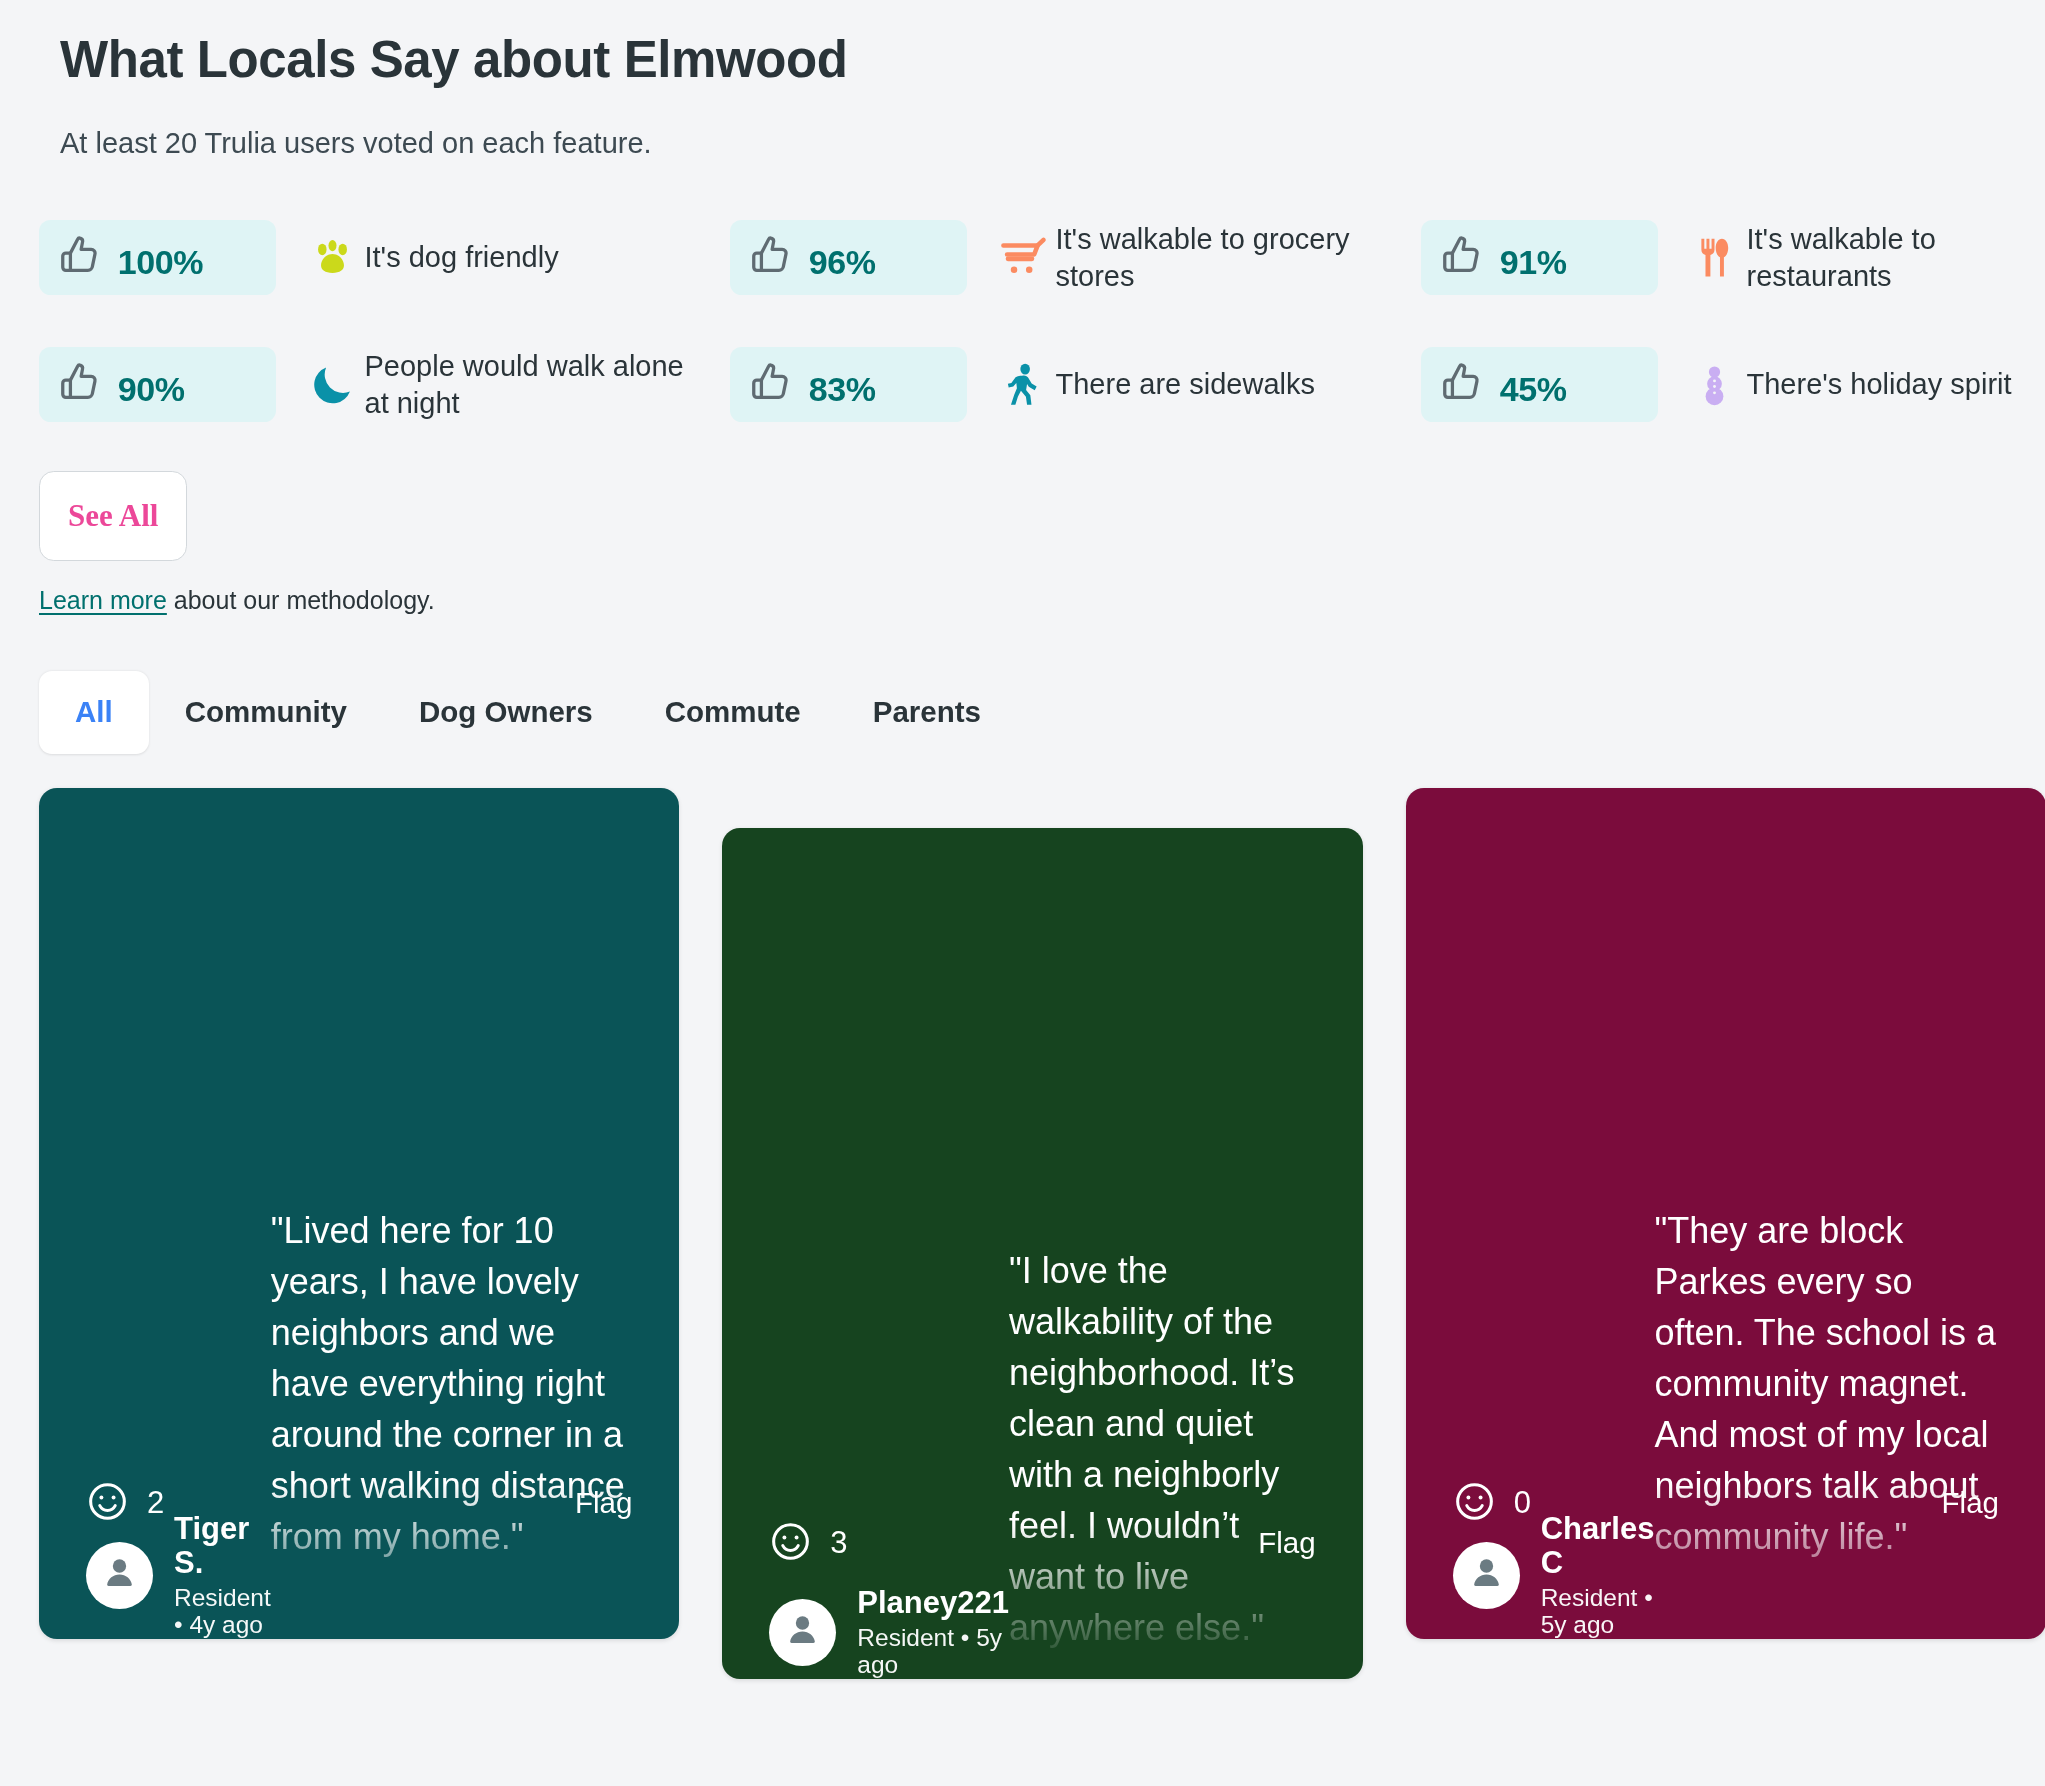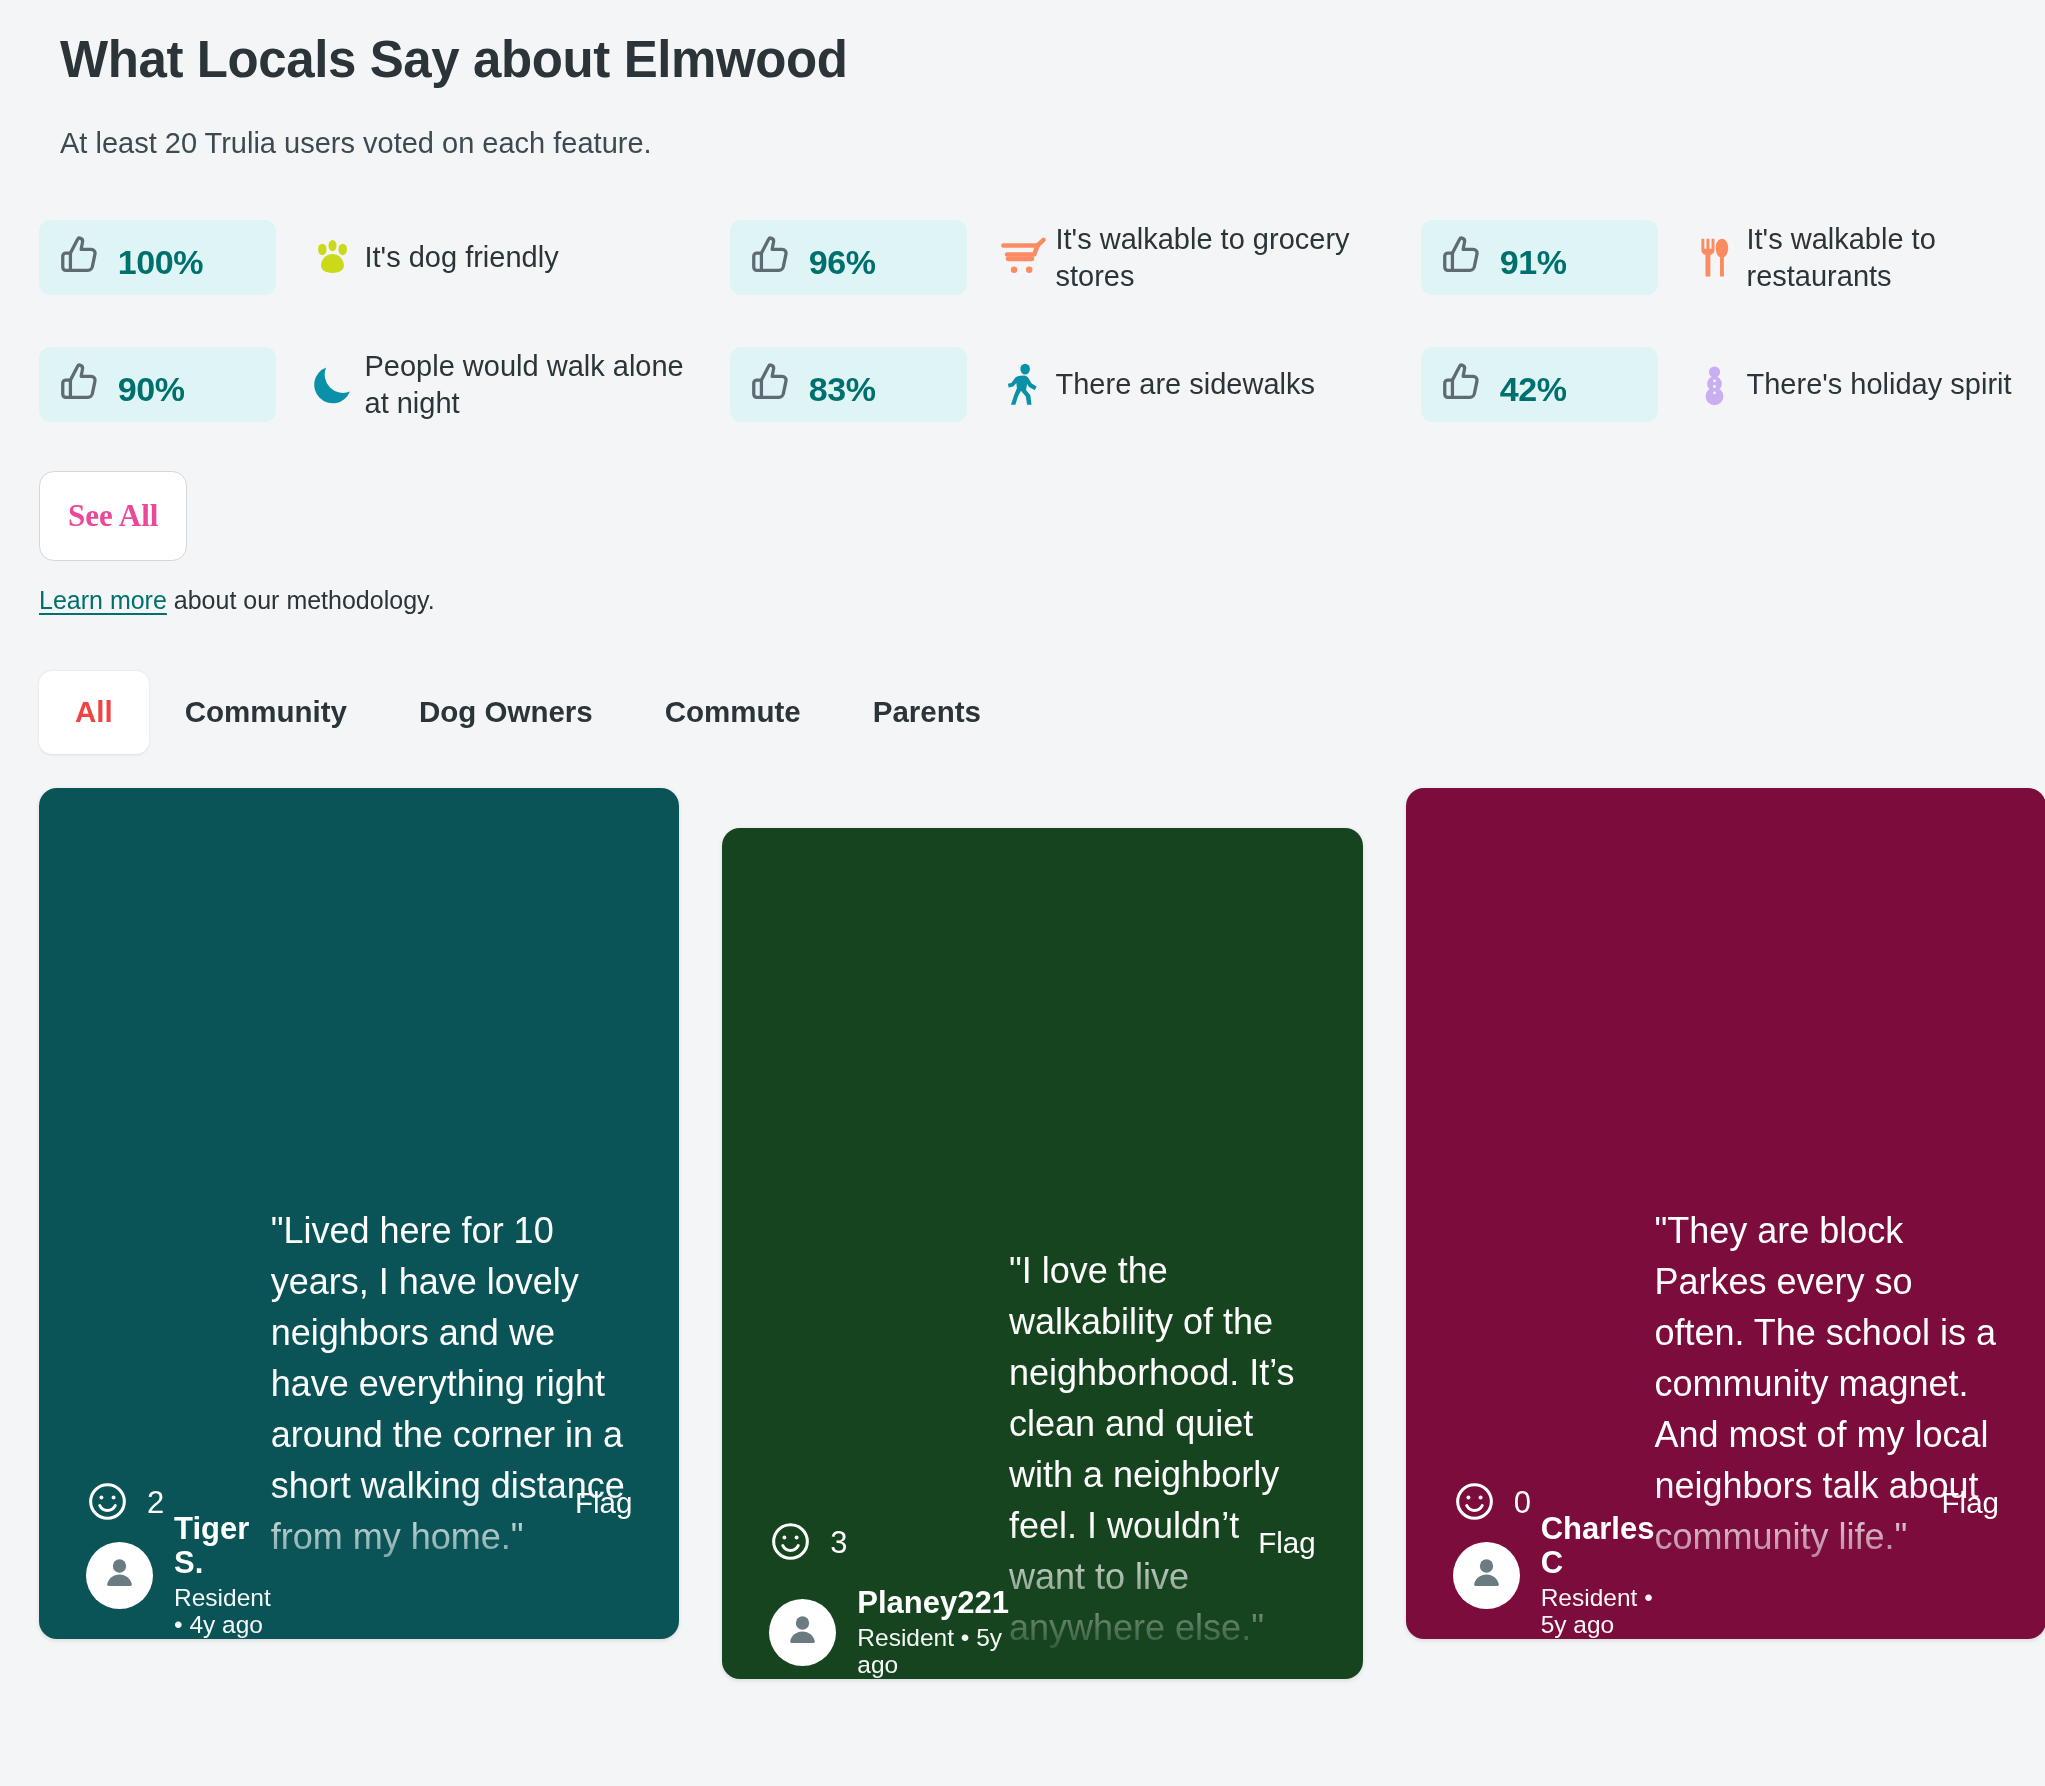--- a/index.html
+++ b/index.html
@@ -133,21 +133,21 @@
     background: transparent;
     border: none;
     border-radius: 13px;
     padding: 24.5px 36px;
     cursor: pointer;
     white-space: nowrap;
   }
 
   .tab.active {
     background: #ffffff;
-    color: #ef4444;
+    color: #3b82f6;
     box-shadow: 0 0.8px 2.5px rgba(0,0,0,0.10);
   }
 
   
   .cards {
     margin: 34px 0 0 39px;
     display: flex;
     gap: 43px;
   }
 
@@ -349,21 +349,21 @@
       </svg>
         </span>
      <span class="feature-label">There are sidewalks</span>
       </div>
       <div class="feature">
         <div class="pct-pill">
        <span><svg width="46" height="46" viewBox="0 0 24 24" fill="none" stroke="#5f6b72" stroke-width="1.7" stroke-linecap="round" stroke-linejoin="round">
             <path d="M7 10.5v9H4.6A1.6 1.6 0 0 1 3 17.9v-5.8a1.6 1.6 0 0 1 1.6-1.6H7z"></path>
             <path d="M7 10.5l3.7-7.1c.3-.6 1-.9 1.6-.6.8.3 1.2 1.2 1 2L12.6 8.5h5.2c1.3 0 2.3 1.2 2 2.5l-1.3 6.3A2.4 2.4 0 0 1 16.1 19.5H7"></path>
           </svg></span>
-       <span class="pct-value">42%</span>
+       <span class="pct-value">45%</span>
      </div>
      <span class="feature-icon">
           <svg width="41" height="54" viewBox="0 0 24 24" fill="#c9aef2">
         <circle cx="12" cy="4.4" r="3.3"></circle>
         <circle cx="12" cy="11.2" r="4.3"></circle>
         <circle cx="12" cy="18.6" r="5.2"></circle>
         <circle cx="12" cy="9.6" r="0.85" fill="#f4f5f7"></circle>
         <circle cx="12" cy="12.9" r="0.85" fill="#f4f5f7"></circle>
         <circle cx="12" cy="16.6" r="0.85" fill="#f4f5f7"></circle>
       </svg>

